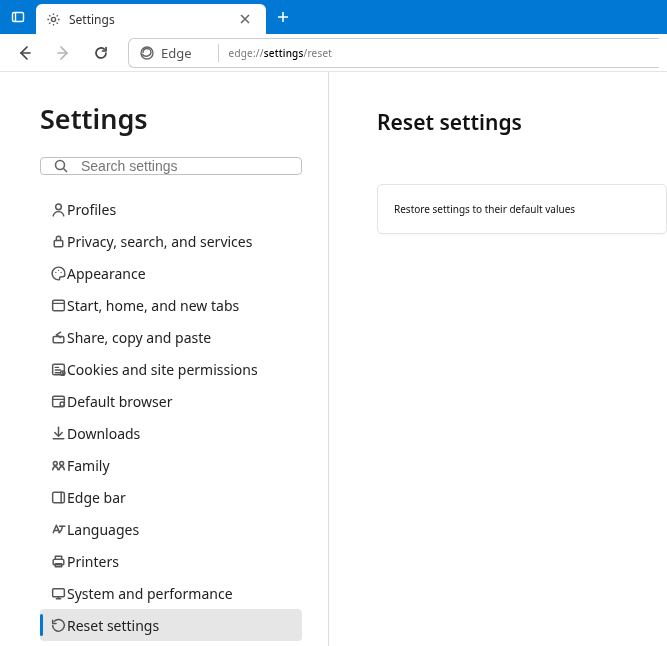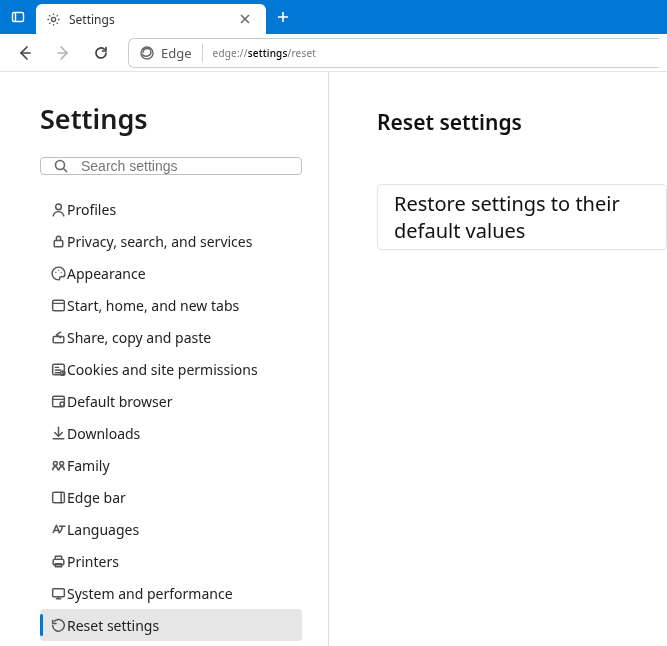--- a/index.html
+++ b/index.html
@@ -83,21 +83,21 @@
     align-items:center;
     gap:10px;
     padding:0 10px;
     margin-left:6px;
     background:#fff;
     overflow:hidden;
   }
   .site-id {
     display:flex; align-items:center; gap:6px;
     color:#555; font-size:13px;
-    padding-right:10px;
+    padding-right:26px;
     border-right:1px solid #d0d0d0;
   }
   .site-id svg{width:16px;height:16px;}
   .url { font-size:10px; letter-spacing:.2px; display:flex;}
   .url .dim{ color:#777;}
   .url .bold{ color:#000; font-weight:500;}
 
   
   .main-area {
     display:flex;
@@ -161,22 +161,22 @@
 
   .content-title{
     font-size:21px;
     font-weight:600;
     margin-bottom:26px;
     color:#111;
   }
   .option-card{
     border:1px solid #e3e3e3;
     border-radius:5px;
-    padding:5px 16px;
-    font-size:20px;
+    padding:17px 16px;
+    font-size:10px;
     color:#111;
     box-shadow:0 1px 2px rgba(0,0,0,.04);
     cursor:pointer;
     width: 290px; 
     margin-top: 48px;
   }
 </style>
 </head>
 <body>
 

